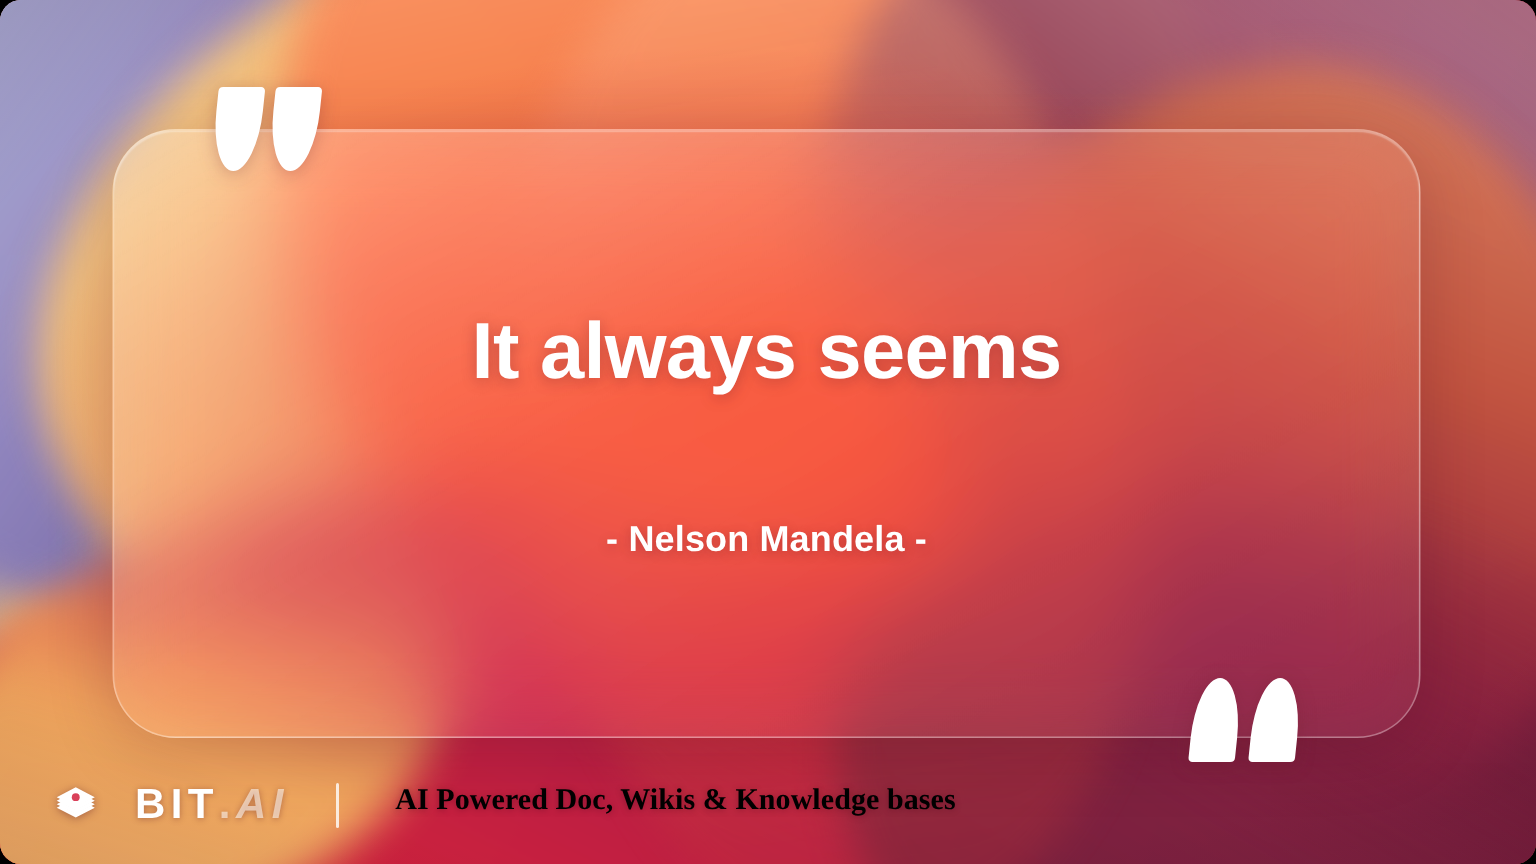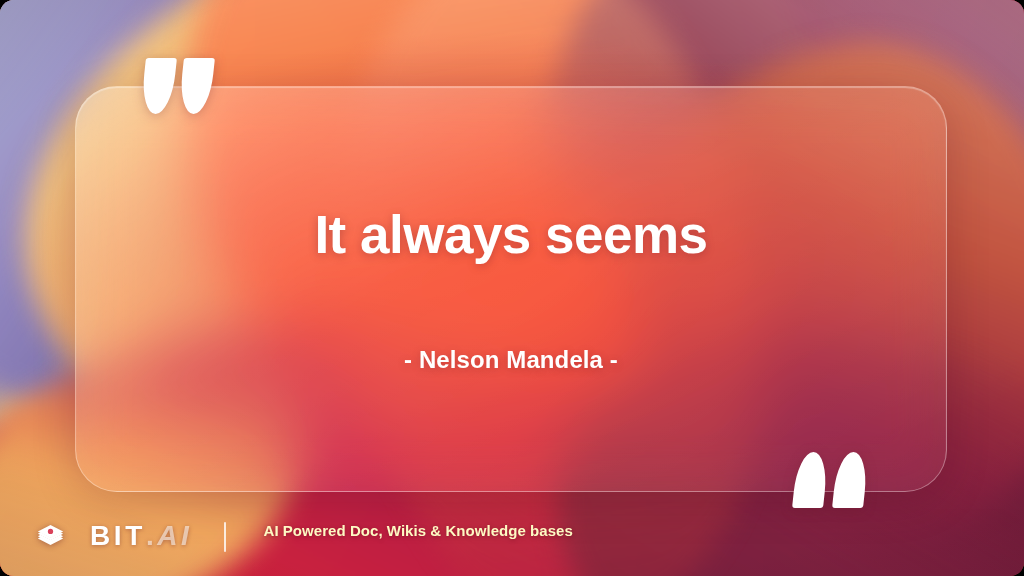--- a/index.html
+++ b/index.html
@@ -207,26 +207,27 @@
   .brand-bit{ color:#ffffff; }
   .brand-dot{ color:rgba(255,255,255,.55); }
   .brand-ai{ color:rgba(255,255,255,.55);font-style:italic; }
   .brand-div{
     width:2px; height:30px;
     background:rgba(255,255,255,.80);
     margin:0 13px 0 6px;
     border-radius:1px;
   }
   .brand-tag{
-    color:#fef9c3;
-    font-size:15px;
+    color:#000000;
+    font-size:20px;
     font-weight:700;
     letter-spacing:.05px;
     white-space:nowrap;
     text-shadow:0 1px 4px rgba(80,10,28,.42);
+    font-family:Liberation Serif, serif;
   }
 </style>
 </head>
 <body>
 
 <div class="stage">
 
   <div class="bg">
     <div class="bg-base"></div>
     <div class="rib rib1"></div>

